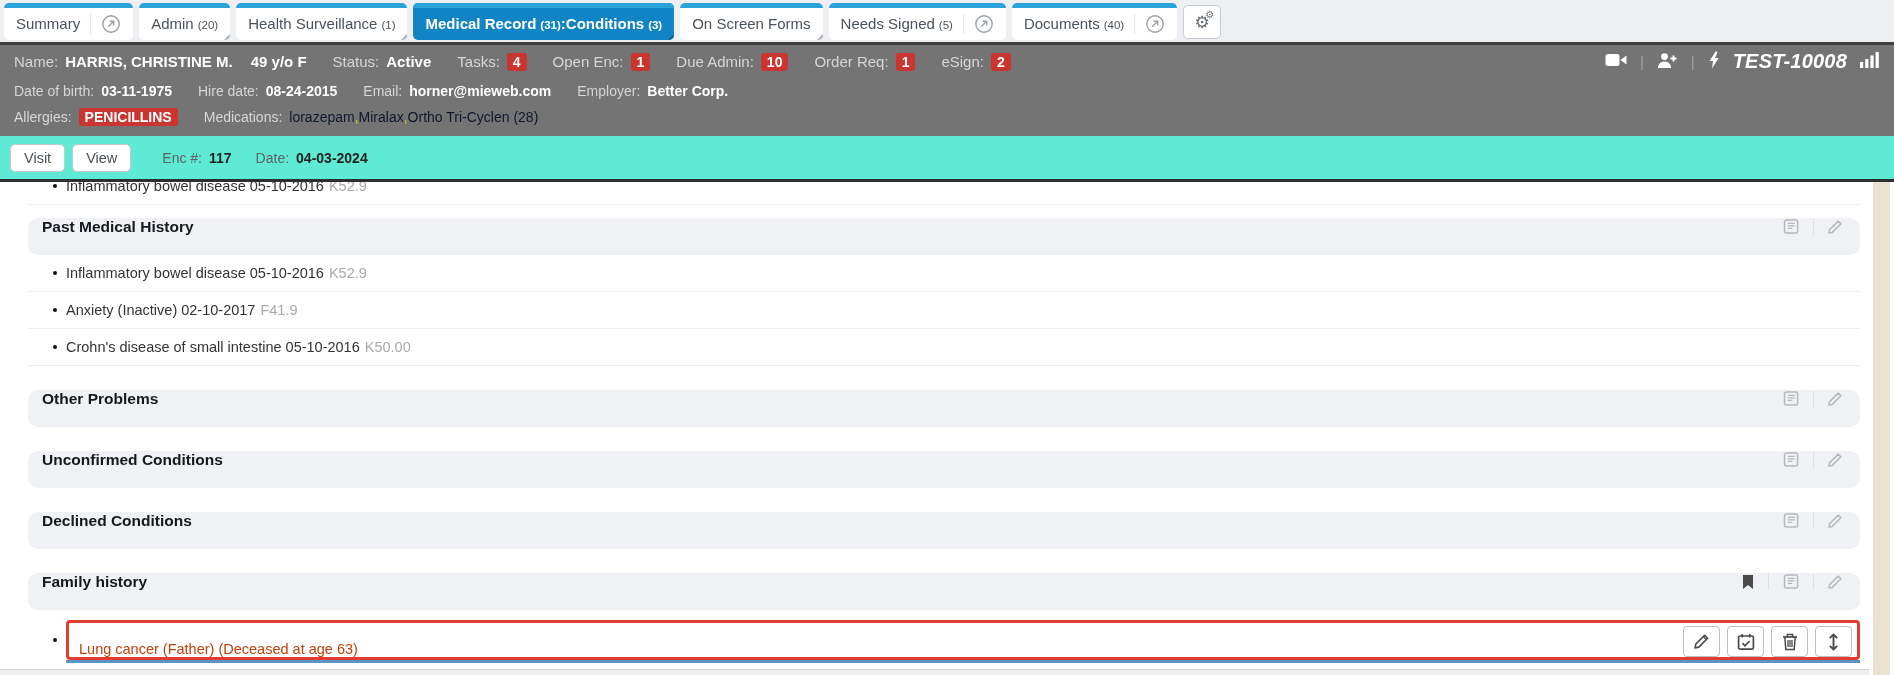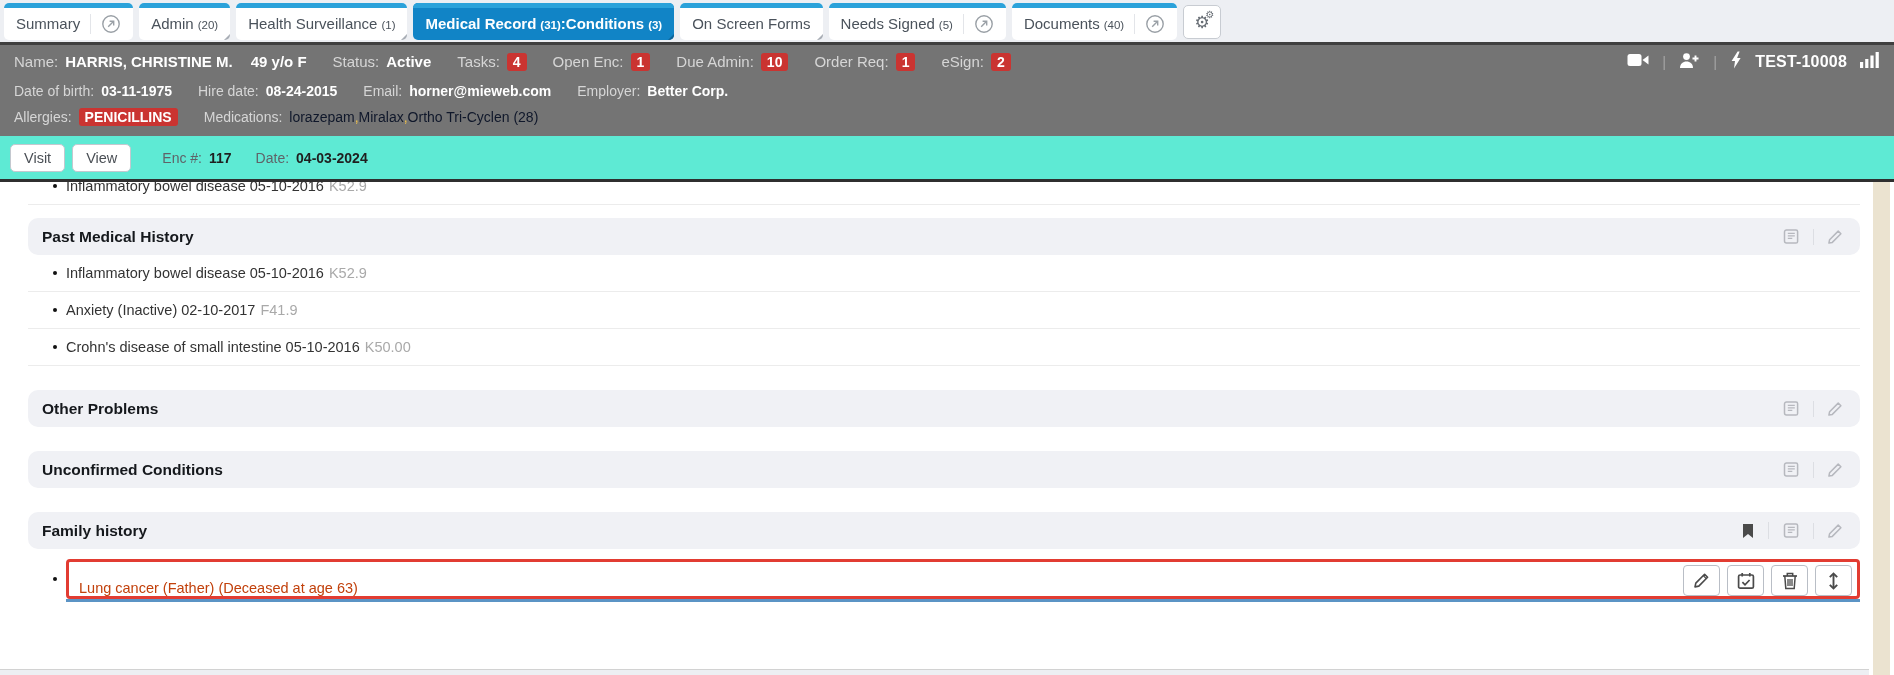--- a/index.html
+++ b/index.html
@@ -26,21 +26,21 @@
   
   .patientbar { background:#747474; border-top:3px solid #3f3f3f; color:#fff; padding-bottom:6px; }
   .pb-row1 { display:flex; align-items:center; height:33px; padding:0 14px; font-size:15px; }
   .pb-row { display:flex; align-items:center; height:26px; padding:0 14px; font-size:14px; }
   .grp { display:flex; align-items:center; margin-right:26px; white-space:nowrap; }
   .lbl { color:#d6d6d6; margin-right:7px; }
   .val { font-weight:700; color:#fff; }
   .badge { background:#ca3431; border-radius:3px; padding:1px 6px; font-weight:700; font-size:14px; color:#fff; }
   .pb-right { margin-left:auto; display:flex; align-items:center; gap:13px; }
   .pb-sep { color:#a3a3a3; font-size:15px; }
-  .pt-id { font-weight:700; font-size:16px; letter-spacing:.2px; }
+  .pt-id { font-weight:700; font-size:20px; letter-spacing:.2px;font-style:italic; }
   .med-link { color:#0f172a; cursor:pointer; }
   .med-link:not(:last-child)::after { content:", "; color:#eec04c; }
 
   
   .enc-toolbar { height:46px; background:#5eead4; display:flex; align-items:center; padding-left:10px;
                  border-bottom:3px solid #2f2f2f; }
   .btn { background:#fff; border:1px solid #c3c8cf; border-radius:5px; padding:5px 13px; font-size:14.5px;
          color:#4a4f55; cursor:pointer; margin-right:7px; }
   .tb-grp { display:flex; align-items:center; margin-left:24px; font-size:14px; white-space:nowrap; }
   .tb-lbl { color:#5f6368; margin-right:7px; }
@@ -52,21 +52,21 @@
   .bottom-strip { position:absolute; left:0; right:25px; bottom:0; height:8px; background:#edeff3; border-top:1px solid #d2d2d2; }
 
   .cond-row { position:relative; display:flex; align-items:center; padding:10px 0 10px 38px;
               border-bottom:1px solid #ececec; font-size:14.5px; color:#333; }
   .cond-row::before { content:""; position:absolute; left:25px; top:50%; margin-top:-2px; width:4px; height:4px;
                       border-radius:50%; background:#111; }
   .cond-row .li-code { color:#a9a9a9; margin-left:5px; }
   .clipped { margin-top:-14px; }
 
   .sec-head { margin-top:24px; background:#f0f1f5; border-radius:10px; height:37px; display:flex;
-              align-items:center; padding:0 4px 0 14px; }
+              align-items:flex-start; padding:0 4px 0 14px; }
   .sec-head.first { margin-top:13px; }
   .sec-title { font-weight:700; font-size:15.5px; color:#15181c; }
   .sec-icons { margin-left:auto; display:flex; align-items:center; }
   .icon-btn { padding:0 13px; display:flex; align-items:center; cursor:pointer; }
   .icon-btn + .icon-btn { border-left:1px solid #dcdee3; }
 
   .fam-item { display:flex; align-items:center; margin-top:10px; }
   .fam-dot { width:4px; height:4px; border-radius:50%; background:#111; margin:0 9px 0 25px; flex:none; }
   .hl-box { flex:1; height:40px; border:3px solid #e23c32; border-radius:4px; background:#fff;
             display:flex; align-items:flex-end; padding:0 5px 0 10px; font-size:14.5px; color:#c2410c; }
@@ -305,20 +305,36 @@
           </svg>
       </span>
       <span class="icon-btn">
         <svg width="16" height="16" viewBox="0 0 16 16">
             <path d="M11.2 2.1 l2.7 2.7 -8.6 8.6 -3.4 0.7 0.7 -3.4 z" fill="none" stroke="#b6b8be" stroke-width="1.5" stroke-linejoin="round"></path>
           </svg>
       </span>
     </span>
   </div>
 
+  <div class="sec-head">
+    <span class="sec-title">Declined Conditions</span>
+    <span class="sec-icons">
+      <span class="icon-btn">
+        <svg width="18" height="17" viewBox="0 0 18 17">
+            <path d="M4.5 2 h9.5 a1.6 1.6 0 0 1 1.6 1.6 v9.8 a1.6 1.6 0 0 1 -1.6 1.6 H4.5 a2 2 0 0 1 -2 -2 v-9 a2 2 0 0 1 2 -2 z" fill="none" stroke="#b6b8be" stroke-width="1.5"></path>
+            <path d="M5.8 5.3 h7 M5.8 7.8 h7 M5.8 10.3 h4.5" stroke="#b6b8be" stroke-width="1.3"></path>
+          </svg>
+      </span>
+      <span class="icon-btn">
+        <svg width="16" height="16" viewBox="0 0 16 16">
+            <path d="M11.2 2.1 l2.7 2.7 -8.6 8.6 -3.4 0.7 0.7 -3.4 z" fill="none" stroke="#b6b8be" stroke-width="1.5" stroke-linejoin="round"></path>
+          </svg>
+      </span>
+    </span>
+  </div>
 
   <div class="sec-head">
     <span class="sec-title">Family history</span>
     <span class="sec-icons">
       <span class="icon-btn">
         <svg width="14" height="16" viewBox="0 0 14 16">
             <path d="M2 1 h10 v14 l-5 -4 -5 4 z" fill="#4a4a4a"></path>
           </svg>
       </span>
       <span class="icon-btn">

